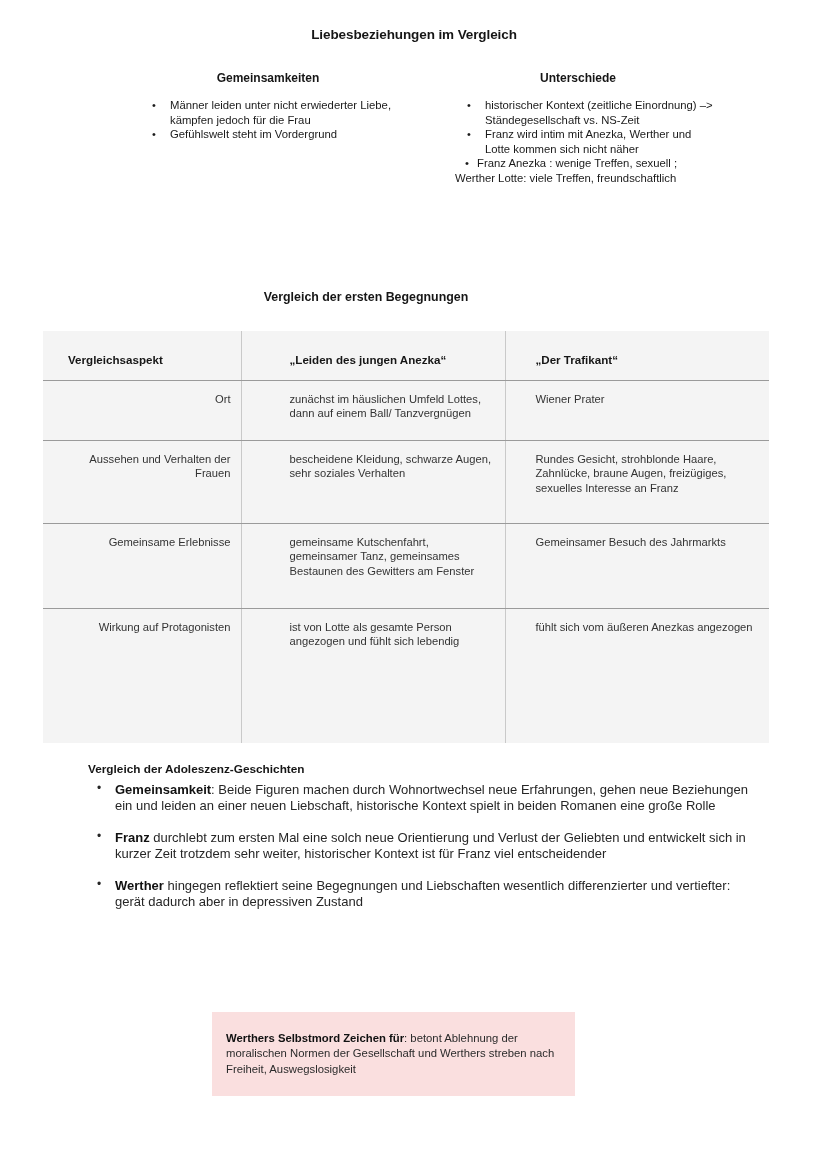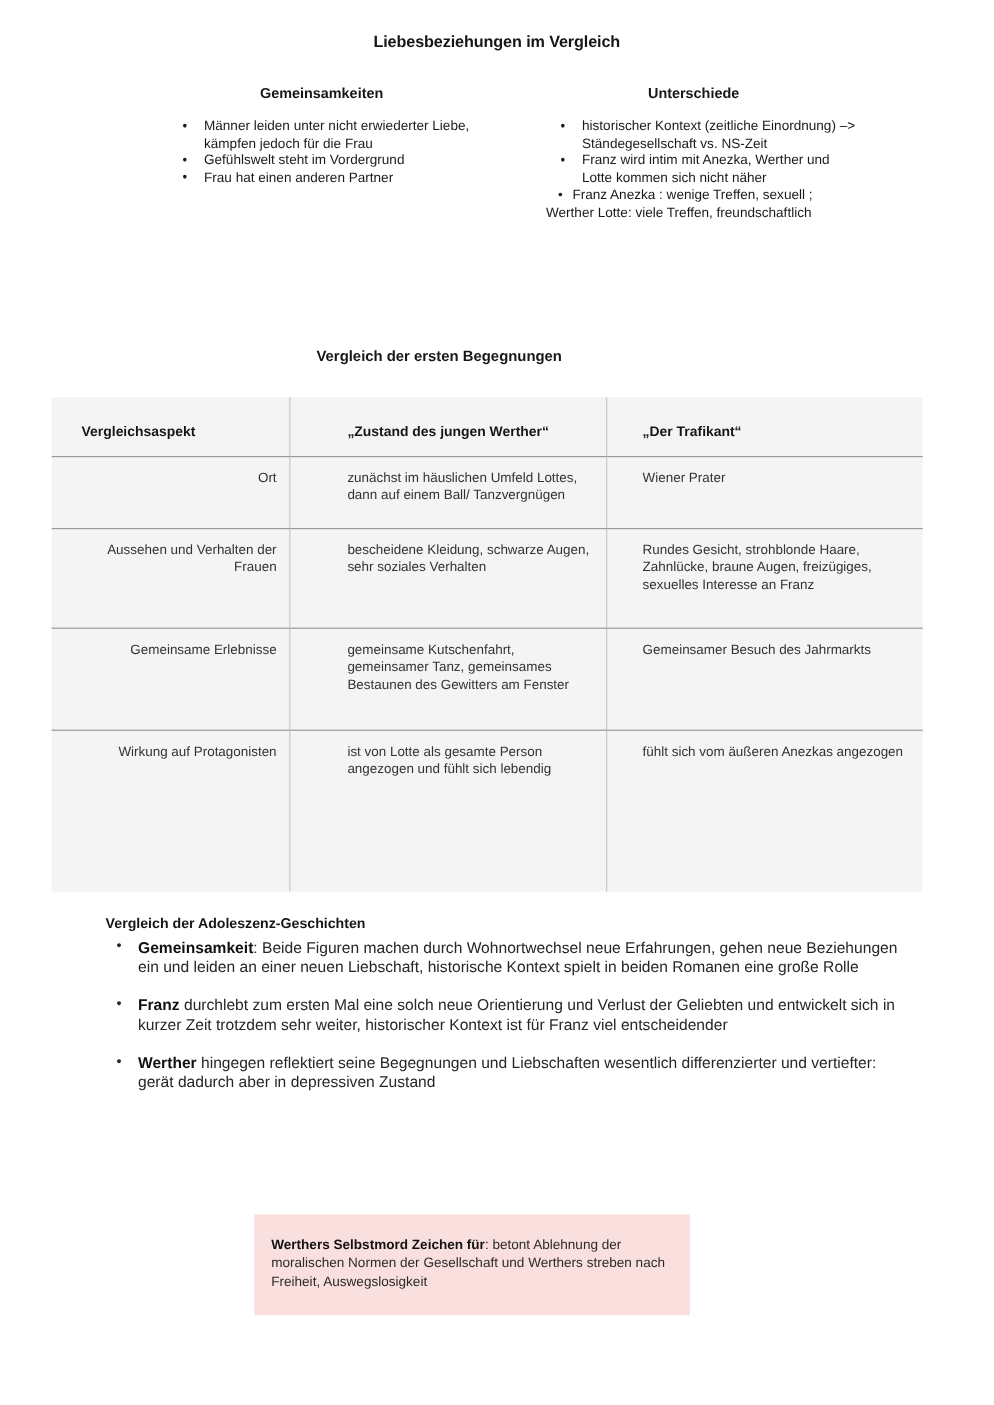--- a/index.html
+++ b/index.html
@@ -222,23 +222,20 @@
 
     <div class="col-left">
       <div class="col-heading">Gemeinsamkeiten</div>
       <ul class="blist">
         <li>
           <span>Männer leiden unter nicht erwiederter Liebe, kämpfen jedoch für die Frau</span>
         </li>
         <li>
           <span>Gefühlswelt steht im Vordergrund</span>
         </li>
-        <li>
-          <span>Frau hat einen anderen Partner</span>
-        </li>
       </ul>
     </div>
 
     <div class="col-right">
       <div class="col-heading">Unterschiede</div>
       <ul class="blist">
         <li>
           <span>historischer Kontext (zeitliche Einordnung) –&gt; Ständegesellschaft vs. NS-Zeit</span>
         </li>
         <li>
@@ -257,21 +254,21 @@
   <div class="table-wrap">
     <table class="ctable">
       <colgroup>
         <col class="c1">
           <col class="c2">
           <col class="c3">
       </colgroup>
       <thead>
         <tr>
           <th class="h1">Vergleichsaspekt</th>
-          <th class="h2">„Zustand des jungen Werther“</th>
+          <th class="h2">„Leiden des jungen Anezka“</th>
           <th class="h3">„Der Trafikant“</th>
         </tr>
       </thead>
       <tbody>
         <tr class="r1">
           <td class="b1">Ort</td>
           <td class="b2">zunächst im häuslichen Umfeld Lottes, dann auf einem Ball/ Tanzvergnügen</td>
           <td class="b3">Wiener Prater</td>
         </tr>
         <tr class="r2">

